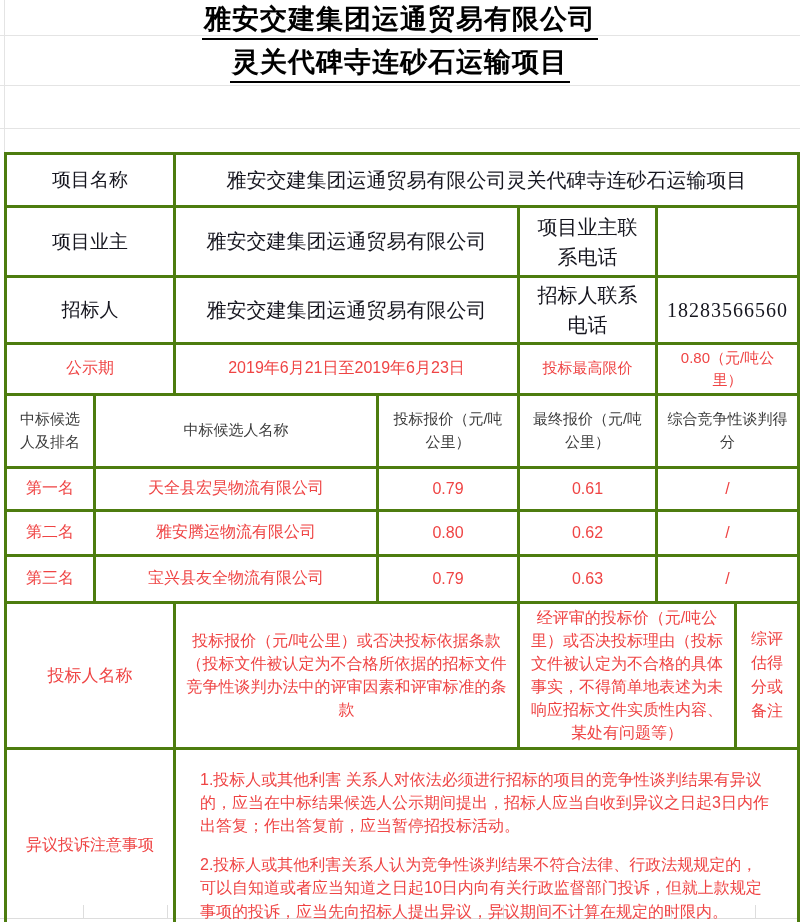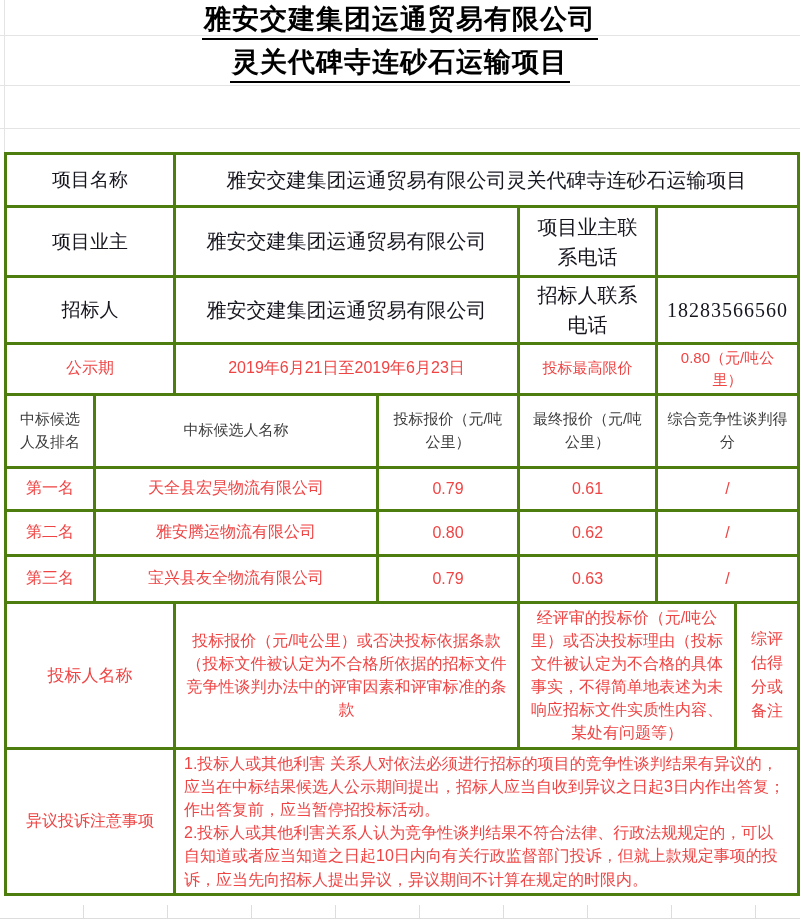--- a/index.html
+++ b/index.html
@@ -46,21 +46,21 @@
   td.phone-lbl{font-size:19px;padding:2px 16px;line-height:1.5}
   td.phone-val{font-size:20px;letter-spacing:1px}
   tr.sans td{font-size:16px;color:#ef4444}
   tr.hdr td{font-size:15px;line-height:1.5;color:#3c3c3c}
   td.rank-hdr{padding:2px 12px}
   td.score-note{padding:2px 4px;font-size:15px;line-height:1.5;text-align:center}
   td.left-small{
     text-align:left;font-size:14.5px;line-height:1.45;
     padding:6px 9px;color:#3c3c3c;word-break:break-all;
   }
-  .para{margin:0;text-align:left}
+  .para{margin:16px;text-align:left}
 </style>
 </head>
 <body>
 
 <div class="hairline-h" style="top:35px"></div>
 <div class="hairline-h" style="top:85px"></div>
 <div class="hairline-h" style="top:128px"></div>
 <div class="hairline-v" style="left:4px;top:0;height:152px"></div>
 <div class="bottom-grid"></div>
 

